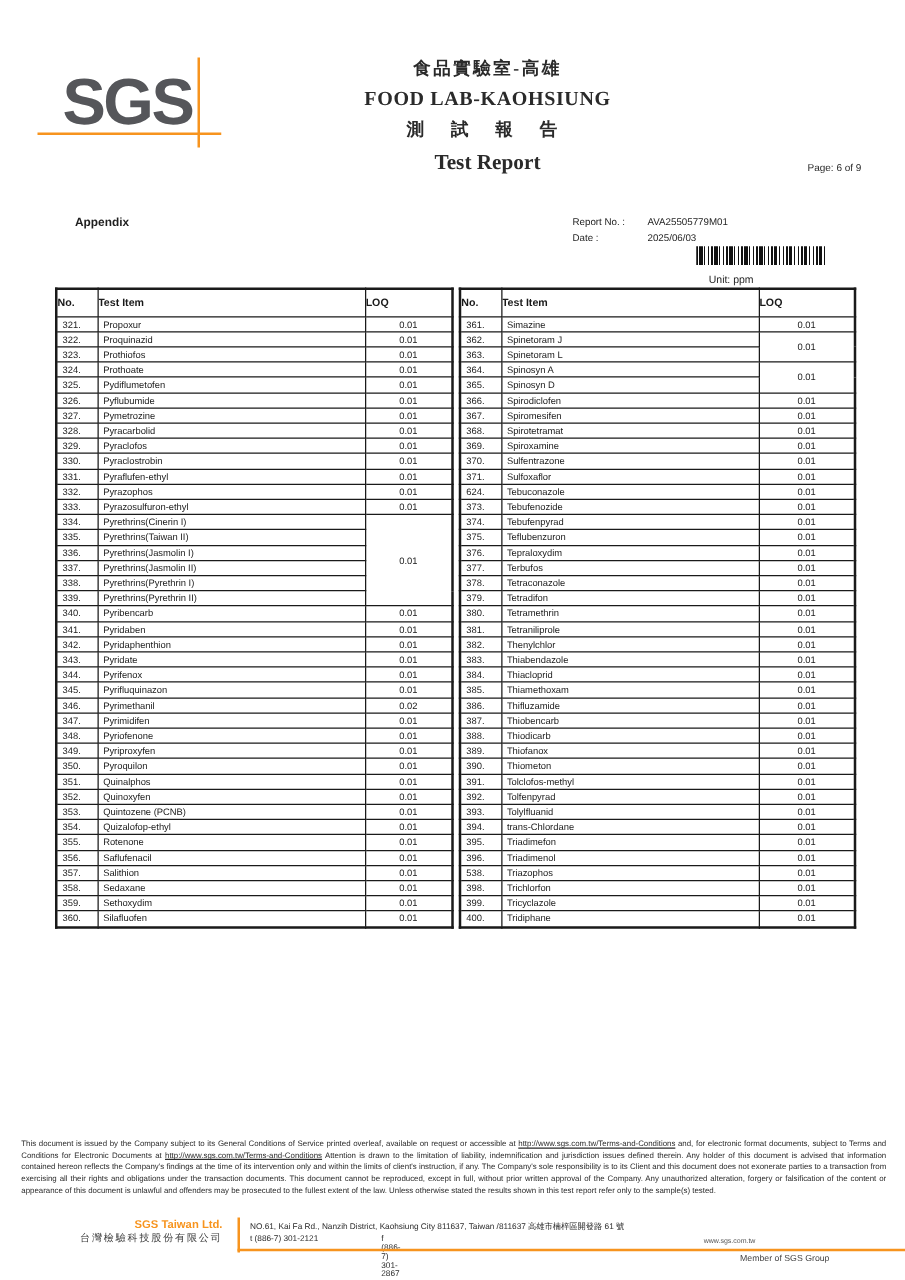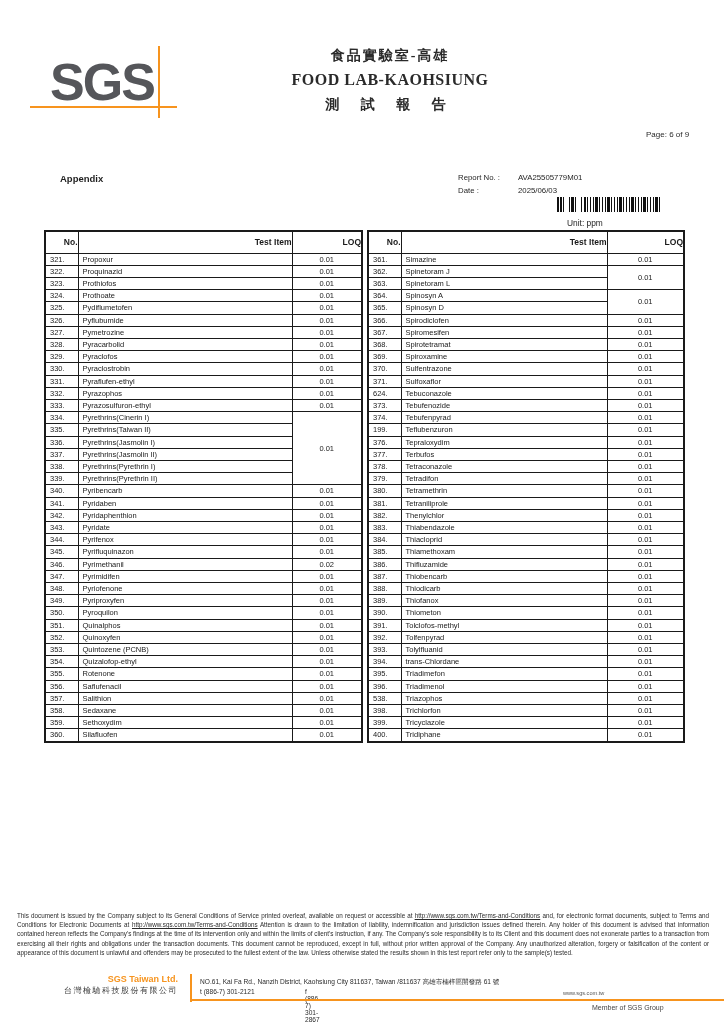--- a/index.html
+++ b/index.html
@@ -50,21 +50,21 @@
   table.ptable { border-collapse:collapse; table-layout:fixed; border:2px solid #1a1a1a; }
   table.ptable.left  { width:317px; margin-right:4px; }
   table.ptable.right { width:316px; }
   .ptable col.c1 { width:33px; }
   .ptable.left  col.c2 { width:214px; } .ptable.left  col.c3 { width:70px; }
   .ptable.right col.c2 { width:206px; } .ptable.right col.c3 { width:77px; }
   .ptable th, .ptable td {
     border:1px solid #1a1a1a; padding:0; overflow:hidden; white-space:nowrap;
     font-size:7.5px; color:#1a1a1a;
   }
-  .ptable thead th { height:22px; font-size:8.5px; font-weight:bold; text-align:right; }
+  .ptable thead th { height:22px; font-size:8.5px; font-weight:bold; text-align:left; }
   .ptable td { height:11.2px; line-height:11.2px; }
   .ptable td.c-no   { padding-left:4px; text-align:left; }
   .ptable td.c-item { padding-left:4px; text-align:left; }
   .ptable td.c-loq  { text-align:center; }
   
   .legal {
     position:absolute; left:17px; top:911px; width:692px;
     font-size:6.3px; line-height:9.2px; text-align:justify; color:#2b2b2b;
   }
   .legal .url { text-decoration:underline; }
@@ -87,20 +87,21 @@
   <div class="logo">
     <div class="logo-text">SGS</div>
     <div class="logo-vline"></div>
     <div class="logo-hline"></div>
   </div>
 
   <div class="head-center">
     <div class="head-zh1">食品實驗室-高雄</div>
     <div class="head-en1">FOOD LAB-KAOHSIUNG</div>
     <div class="head-zh2">測 試 報 告</div>
+    <div class="head-en2">Test Report</div>
   </div>
 
   <div class="page-no">Page: 6 of 9</div>
 
   <div class="appendix">Appendix</div>
 
   <div class="report-meta">
     <div><span class="lbl">Report No. :</span><span>AVA25505779M01</span></div>
     <div><span class="lbl">Date :</span><span>2025/06/03</span></div>
   </div>
@@ -399,21 +400,21 @@
             <td class="c-no">373.</td>
             <td class="c-item">Tebufenozide</td>
             <td class="c-loq">0.01</td>
           </tr>
           <tr>
             <td class="c-no">374.</td>
             <td class="c-item">Tebufenpyrad</td>
             <td class="c-loq">0.01</td>
           </tr>
           <tr>
-            <td class="c-no">199.</td>
+            <td class="c-no">375.</td>
             <td class="c-item">Teflubenzuron</td>
             <td class="c-loq">0.01</td>
           </tr>
           <tr>
             <td class="c-no">376.</td>
             <td class="c-item">Tepraloxydim</td>
             <td class="c-loq">0.01</td>
           </tr>
           <tr>
             <td class="c-no">377.</td>

